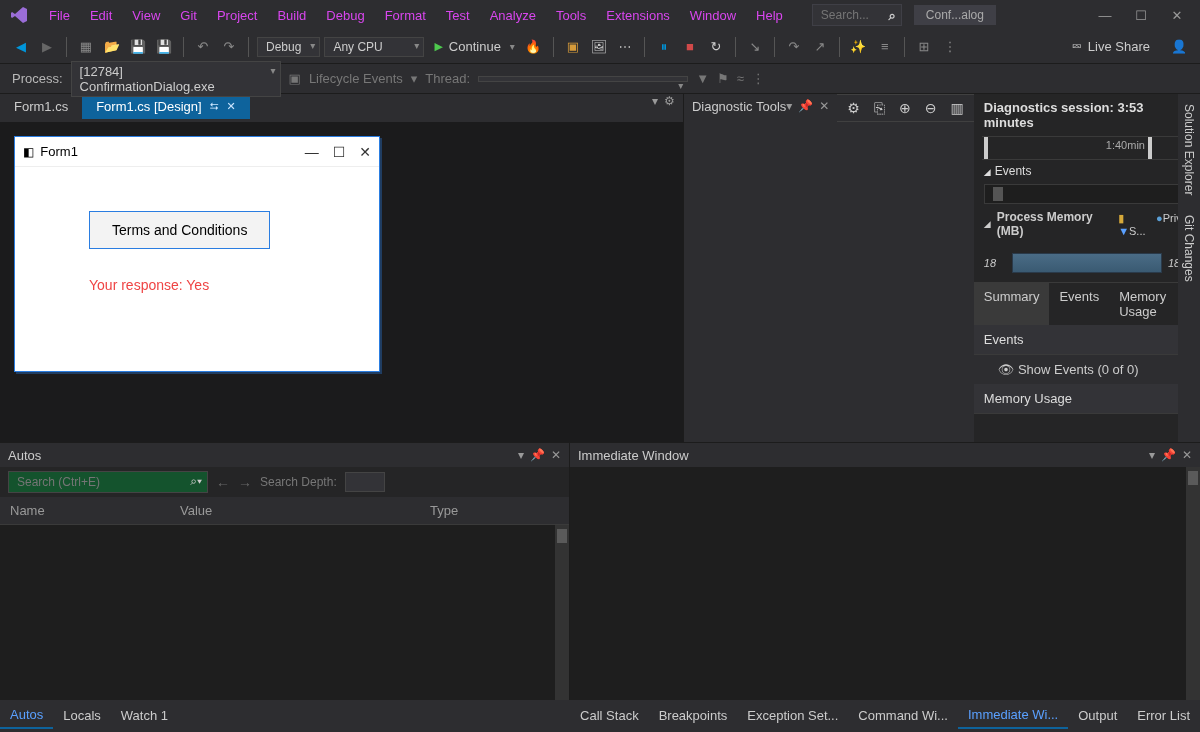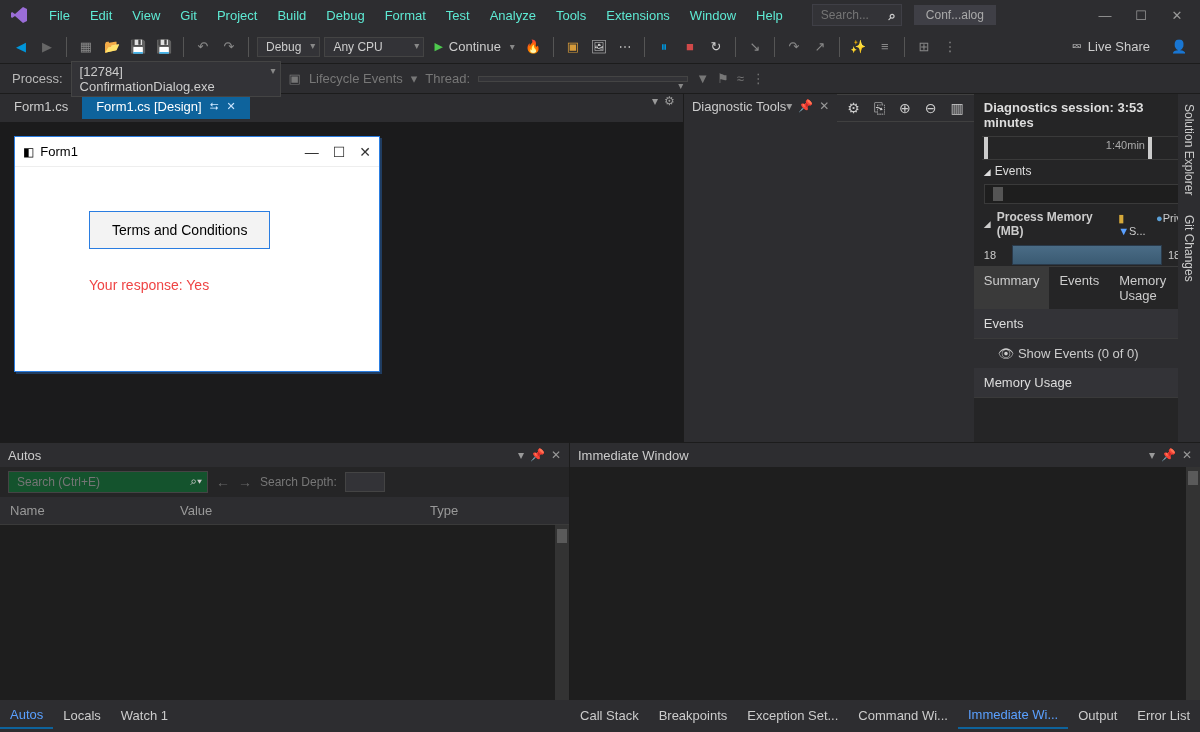--- a/index.html
+++ b/index.html
@@ -2,21 +2,21 @@
 <html><head>
 <meta charset="utf-8">
 <style>
 * { margin:0; padding:0; box-sizing:border-box; font-family:"Segoe UI",Arial,sans-serif; }
 body { background:#2d2d30; color:#ccc; font-size:13px; width:1200px; height:732px; overflow:hidden; position:relative; }
 
 
 .menubar { height:30px; background:#2d2d30; display:flex; align-items:center; padding:0 6px; }
 .vs-logo { width:26px; height:26px; margin-right:8px; display:flex; align-items:center; justify-content:center; }
 .menu-items { display:flex; gap:2px; }
-.menu-item { padding:4px 9px; cursor:default; color:#5eead4; }
+.menu-item { padding:4px 9px; cursor:default; color:#d946ef; }
 .title-search { margin-left:20px; }
 .title-search input { background:#333337; border:1px solid #3f3f46; color:#999; padding:3px 26px 3px 8px; width:90px; font-size:12px; }
 .title-search { position:relative; }
 .title-search .mag { position:absolute; right:6px; top:4px; color:#ccc; font-weight:bold; }
 .app-name-box { background:#3f3f46; color:#aaa; padding:3px 12px; margin-left:12px; font-size:12px; }
 .win-ctrls { margin-left:auto; display:flex; gap:2px; }
 .win-btn { width:34px; height:24px; display:flex; align-items:center; justify-content:center; color:#999; font-size:13px; }
 
 
 .toolbar { height:34px; background:#2d2d30; display:flex; align-items:center; padding:0 10px; gap:4px; border-bottom:1px solid #1c1c1c; }
@@ -69,21 +69,21 @@
 .diag-session { padding:6px 10px; font-size:13px; color:#ddd; font-weight:600; }
 .timeline { height:24px; border-top:1px solid #3a3a3a; border-bottom:1px solid #3a3a3a; position:relative; margin:0 8px; }
 .timeline .tick { position:absolute; top:2px; font-size:11px; color:#aaa; }
 .timeline .bar { position:absolute; top:0; bottom:0; width:4px; background:#ccc; }
 .diag-section { padding:4px 10px; font-size:12px; color:#ddd; }
 .diag-section .caret { font-size:9px; margin-right:4px; }
 .ev-track { height:20px; border:1px solid #3a3a3a; margin:2px 10px 6px 10px; background:#1e1e1e; position:relative; }
 .ev-track::before { content:""; position:absolute; left:8px; top:2px; width:10px; height:14px; background:#555; }
 .mem-row { display:flex; align-items:center; padding:0 10px 6px 10px; font-size:12px; color:#ccc; gap:6px; }
 .mem-row .legend { display:flex; gap:8px; font-size:11px; }
-.mem-chart { height:22px; margin:0 10px; display:flex; align-items:center; gap:6px; }
+.mem-chart { height:22px; margin:8px 10px; display:flex; align-items:center; gap:6px;font-style:italic; }
 .mem-chart .val { font-size:11px; color:#ccc; width:22px; }
 .mem-chart .area { flex:1; height:20px; background:linear-gradient(#4a6c86,#3a5a72); border:1px solid #2a3a4a; position:relative; }
 .diag-tabs { display:flex; border-top:1px solid #3a3a3a; font-size:13px; }
 .diag-tab { padding:6px 10px; color:#ccc; }
 .diag-tab.active { background:#3a3a3a; }
 .diag-panel { background:#2d2d30; }
 .diag-hdr { padding:7px 10px; font-size:13px; color:#ddd; border-bottom:1px solid #3a3a3a; background:#333337; display:flex; justify-content:space-between; align-items:center;}
 .diag-row-item { padding:7px 10px 7px 24px; font-size:13px; color:#ccc; }
 .scrollbar-v { position:absolute; right:0; top:0; bottom:0; width:14px; background:#333; }
 .scrollbar-v .thumb { position:absolute; left:2px; right:2px; top:4px; height:14px; background:#5a5a5a; }

